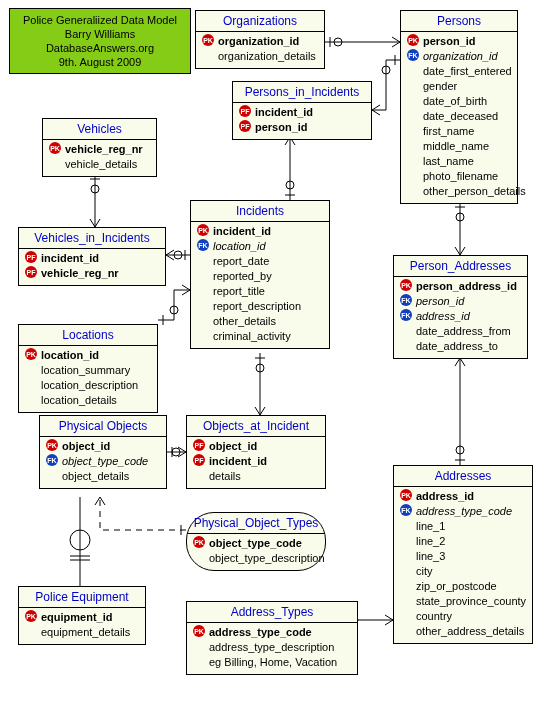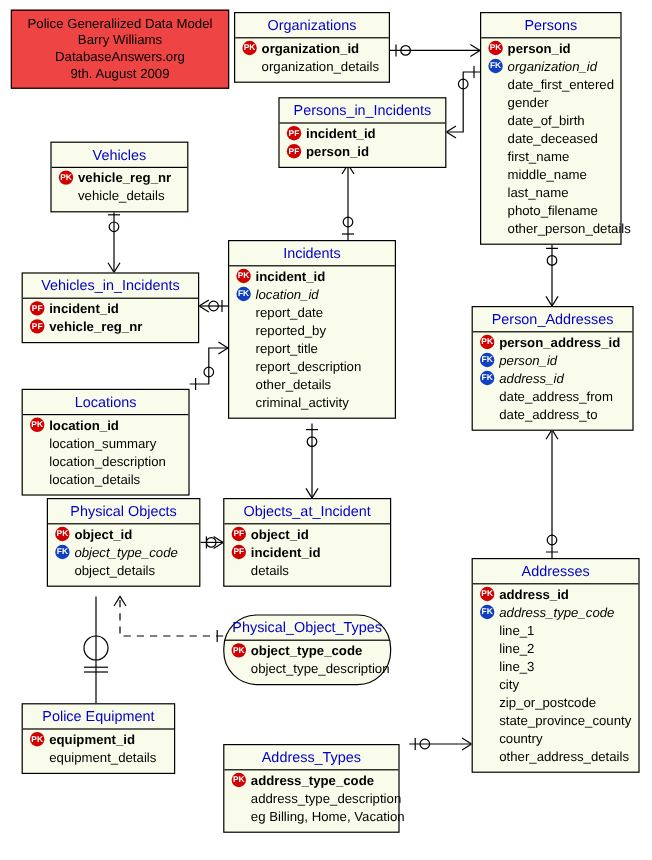--- a/index.html
+++ b/index.html
@@ -62,21 +62,21 @@
     color: #fff; font-size: 7px; font-weight: bold;
   }
   .attr-name { padding-left: 2px; }
   .attr.pk .attr-name,
   .attr.pf .attr-name { font-weight: bold; }
   .attr.fk .attr-name { font-style: italic; }
 
   .meta-box {
     position: absolute;
     border: 1px solid #000;
-    background: #ef4444;
+    background: #84cc16;
     text-align: center;
     padding: 4px 6px;
     font-size: 11px;
     line-height: 14px;
   }
   svg.connectors {
     position: absolute;
     left: 0; top: 0;
     width: 543px; height: 717px;
     pointer-events: none;
@@ -492,21 +492,21 @@
           <span class="pk-icon">PK</span>
         </span>
         <span class="attr-name">equipment_id</span>
       </div>
       <div class="attr ">
         <span class="key"></span>
         <span class="attr-name">equipment_details</span>
       </div>
     </div>
   </div>
-<div id="e-address_types" class="entity" style="left: 186px; top: 620px; width: 147px;">
+<div id="e-address_types" class="entity" style="left: 186px; top: 601px; width: 172px;">
     <div class="entity-title">Address_Types</div>
     <div class="attrs">
       <div class="attr pk">
         <span class="key">
           <span class="pk-icon">PK</span>
         </span>
         <span class="attr-name">address_type_code</span>
       </div>
       <div class="attr ">
         <span class="key"></span>

